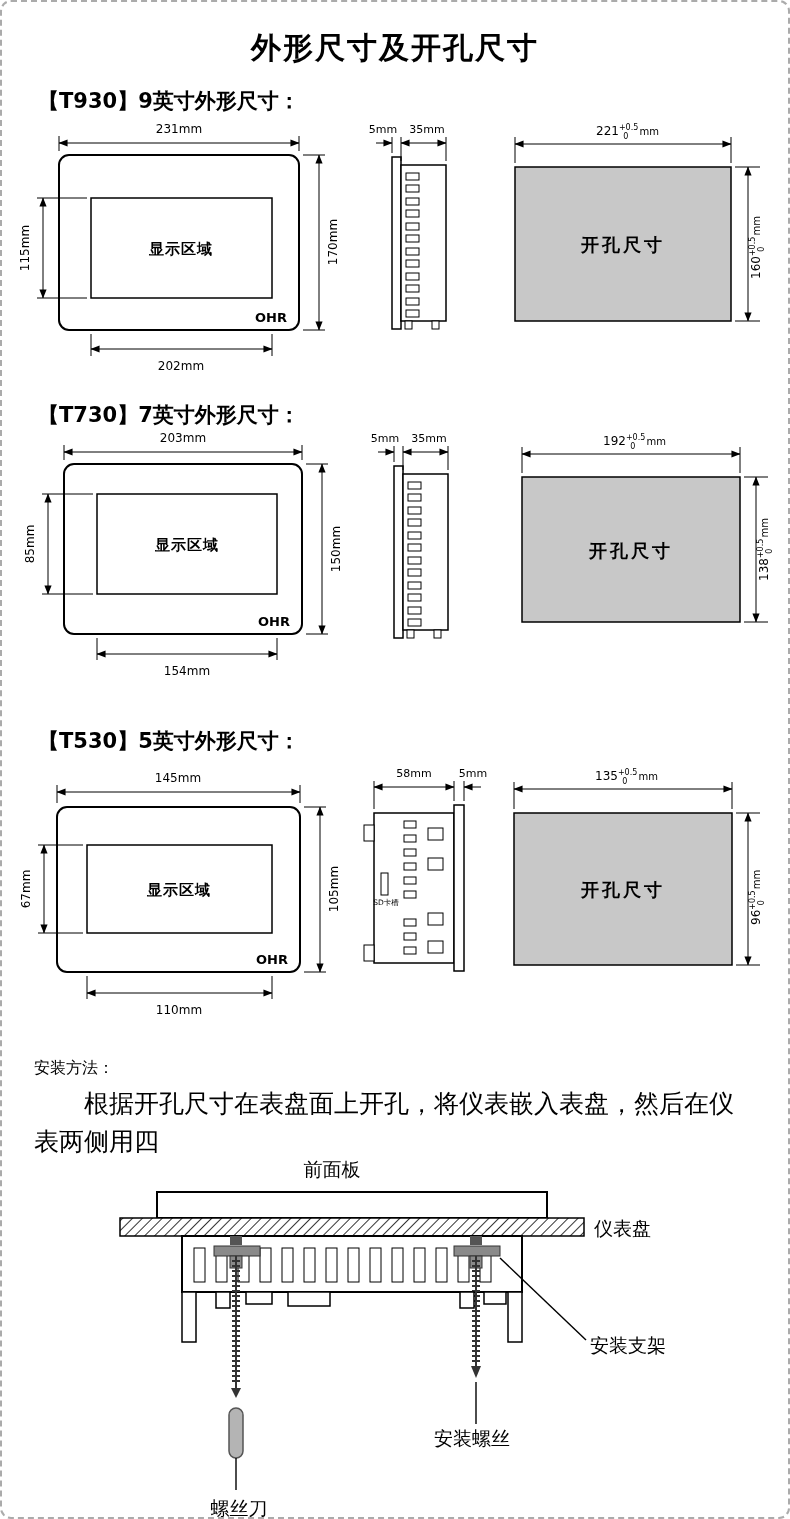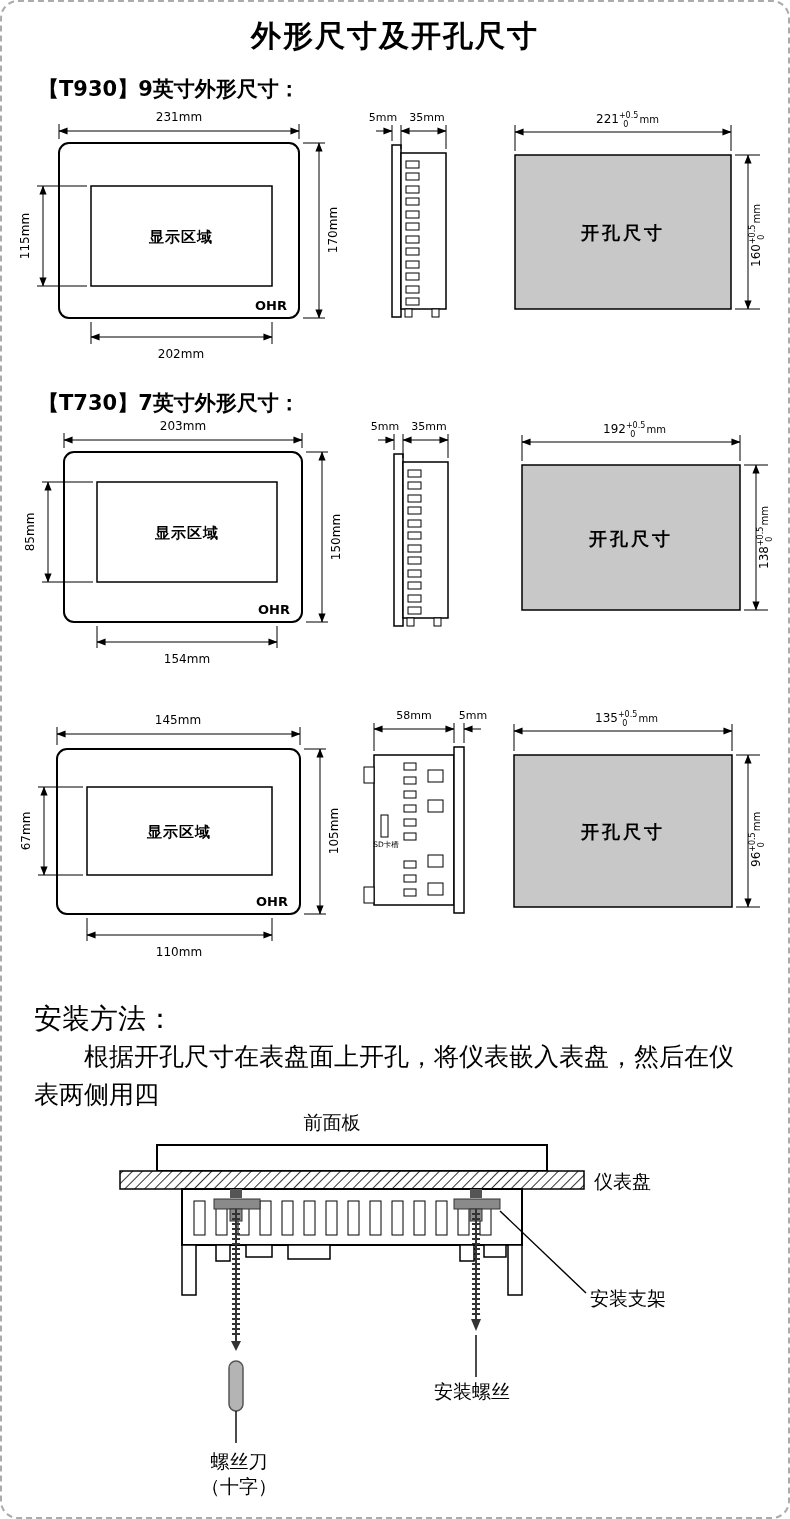--- a/index.html
+++ b/index.html
@@ -1,18 +1,18 @@
 <!DOCTYPE html>
 <html lang="zh"><head>
 <meta charset="utf-8">
 <style>
   *{margin:0;padding:0;box-sizing:border-box}
   html,body{background:#fff}
   body{font-family:"DejaVu Sans","Liberation Sans",sans-serif;color:#000}
-  .page{width:790px;height:1519px;margin:0 auto;border:2px dashed #ababab;border-radius:18px;background:#fff;overflow:hidden;padding-top:4px}
+  .page{width:790px;height:1519px;margin:0 auto;border:2px dashed #ababab;border-radius:11px;background:#fff;overflow:hidden;padding-top:16px}
   .title{text-align:center;font-size:30px;font-weight:bold;margin:10px 0 4px;letter-spacing:2px}
   .sec-heading{font-size:21px;font-weight:600;padding-left:36px;margin-top:18px}
   svg{display:block}
   svg text{font-family:"DejaVu Sans","Liberation Sans",sans-serif;fill:#000}
   .dim{font-size:12px}
   .dim11{font-size:11px}
   .cjk15{font-size:15px;font-weight:bold;letter-spacing:1px}
   .cjk18{font-size:18px;font-weight:bold;letter-spacing:3px}
   .brand{font-size:13px;font-weight:bold}
   .lbl{font-size:19px}
@@ -20,21 +20,21 @@
   .ext,.dline{stroke:#000;stroke-width:1;fill:none}
   .ldr{stroke:#000;stroke-width:1.4;fill:none}
   .outline{fill:#fff;stroke:#000;stroke-width:2}
   .outline2{fill:#fff;stroke:#000;stroke-width:1.5}
   .st15{stroke:#000;stroke-width:1.5}
   .slot{fill:#fff;stroke:#000;stroke-width:1}
   .blk{fill:#fff;stroke:#000;stroke-width:1.5}
   .shaft{stroke:#333;stroke-width:2;fill:none}
   .threads{stroke:#333;stroke-width:8;stroke-dasharray:2 3;fill:none}
   .install-text{padding:0 32px;margin-top:8px}
-  .install-heading{font-size:28px;font-family:Liberation Sans, sans-serif;}
+  .install-heading{font-size:16px;font-family:Liberation Sans, sans-serif;margin-bottom:6px}
   .install-line{font-size:25px;line-height:1.5;font-family:Liberation Sans, sans-serif}
   .indent{text-indent:2em}
 </style>
 </head>
 <body>
 
 <div class="page">
 
   <div class="title">外形尺寸及开孔尺寸</div>
 
@@ -173,20 +173,21 @@
         <line class="ext" x1="738" y1="44" x2="738" y2="18"></line>
       <line class="dline" x1="520" y1="25" x2="738" y2="25" marker-start="url(#ar2)" marker-end="url(#ar2)"></line>
       <text class="dim" x="601" y="16"><tspan>192</tspan><tspan font-size="8" dy="-5">+0.5</tspan><tspan font-size="8" dx="-15" dy="9">0</tspan><tspan font-size="10" dx="11" dy="-4">mm</tspan></text>
       <line class="ext" x1="742" y1="48" x2="766" y2="48"></line>
         <line class="ext" x1="742" y1="193" x2="766" y2="193"></line>
       <line class="dline" x1="754" y1="48" x2="754" y2="193" marker-start="url(#ar2)" marker-end="url(#ar2)"></line>
       <text class="dim" transform="rotate(-90 766 152)" x="766" y="152"><tspan>138</tspan><tspan font-size="8" dy="-5">+0.5</tspan><tspan font-size="8" dx="-15" dy="9">0</tspan><tspan font-size="10" dx="11" dy="-4">mm</tspan></text>
     </g>
   </svg>
 
+  <div class="sec-heading"><span>【T530】</span><span>5英寸外形尺寸：</span></div>
 
   <svg width="790" height="295" viewBox="0 0 790 295">
     <defs>
       <marker id="ar3" viewBox="0 0 10 10" refX="9.5" refY="5" markerWidth="9" markerHeight="9" orient="auto-start-reverse">
           <path d="M0,1 L10,5 L0,9 z" fill="#000"></path>
         </marker>
     </defs>
     <g>
       <rect class="outline" x="55" y="52" width="243" height="165" rx="10"></rect>
       <rect class="outline2" x="85" y="90" width="185" height="88"></rect>

